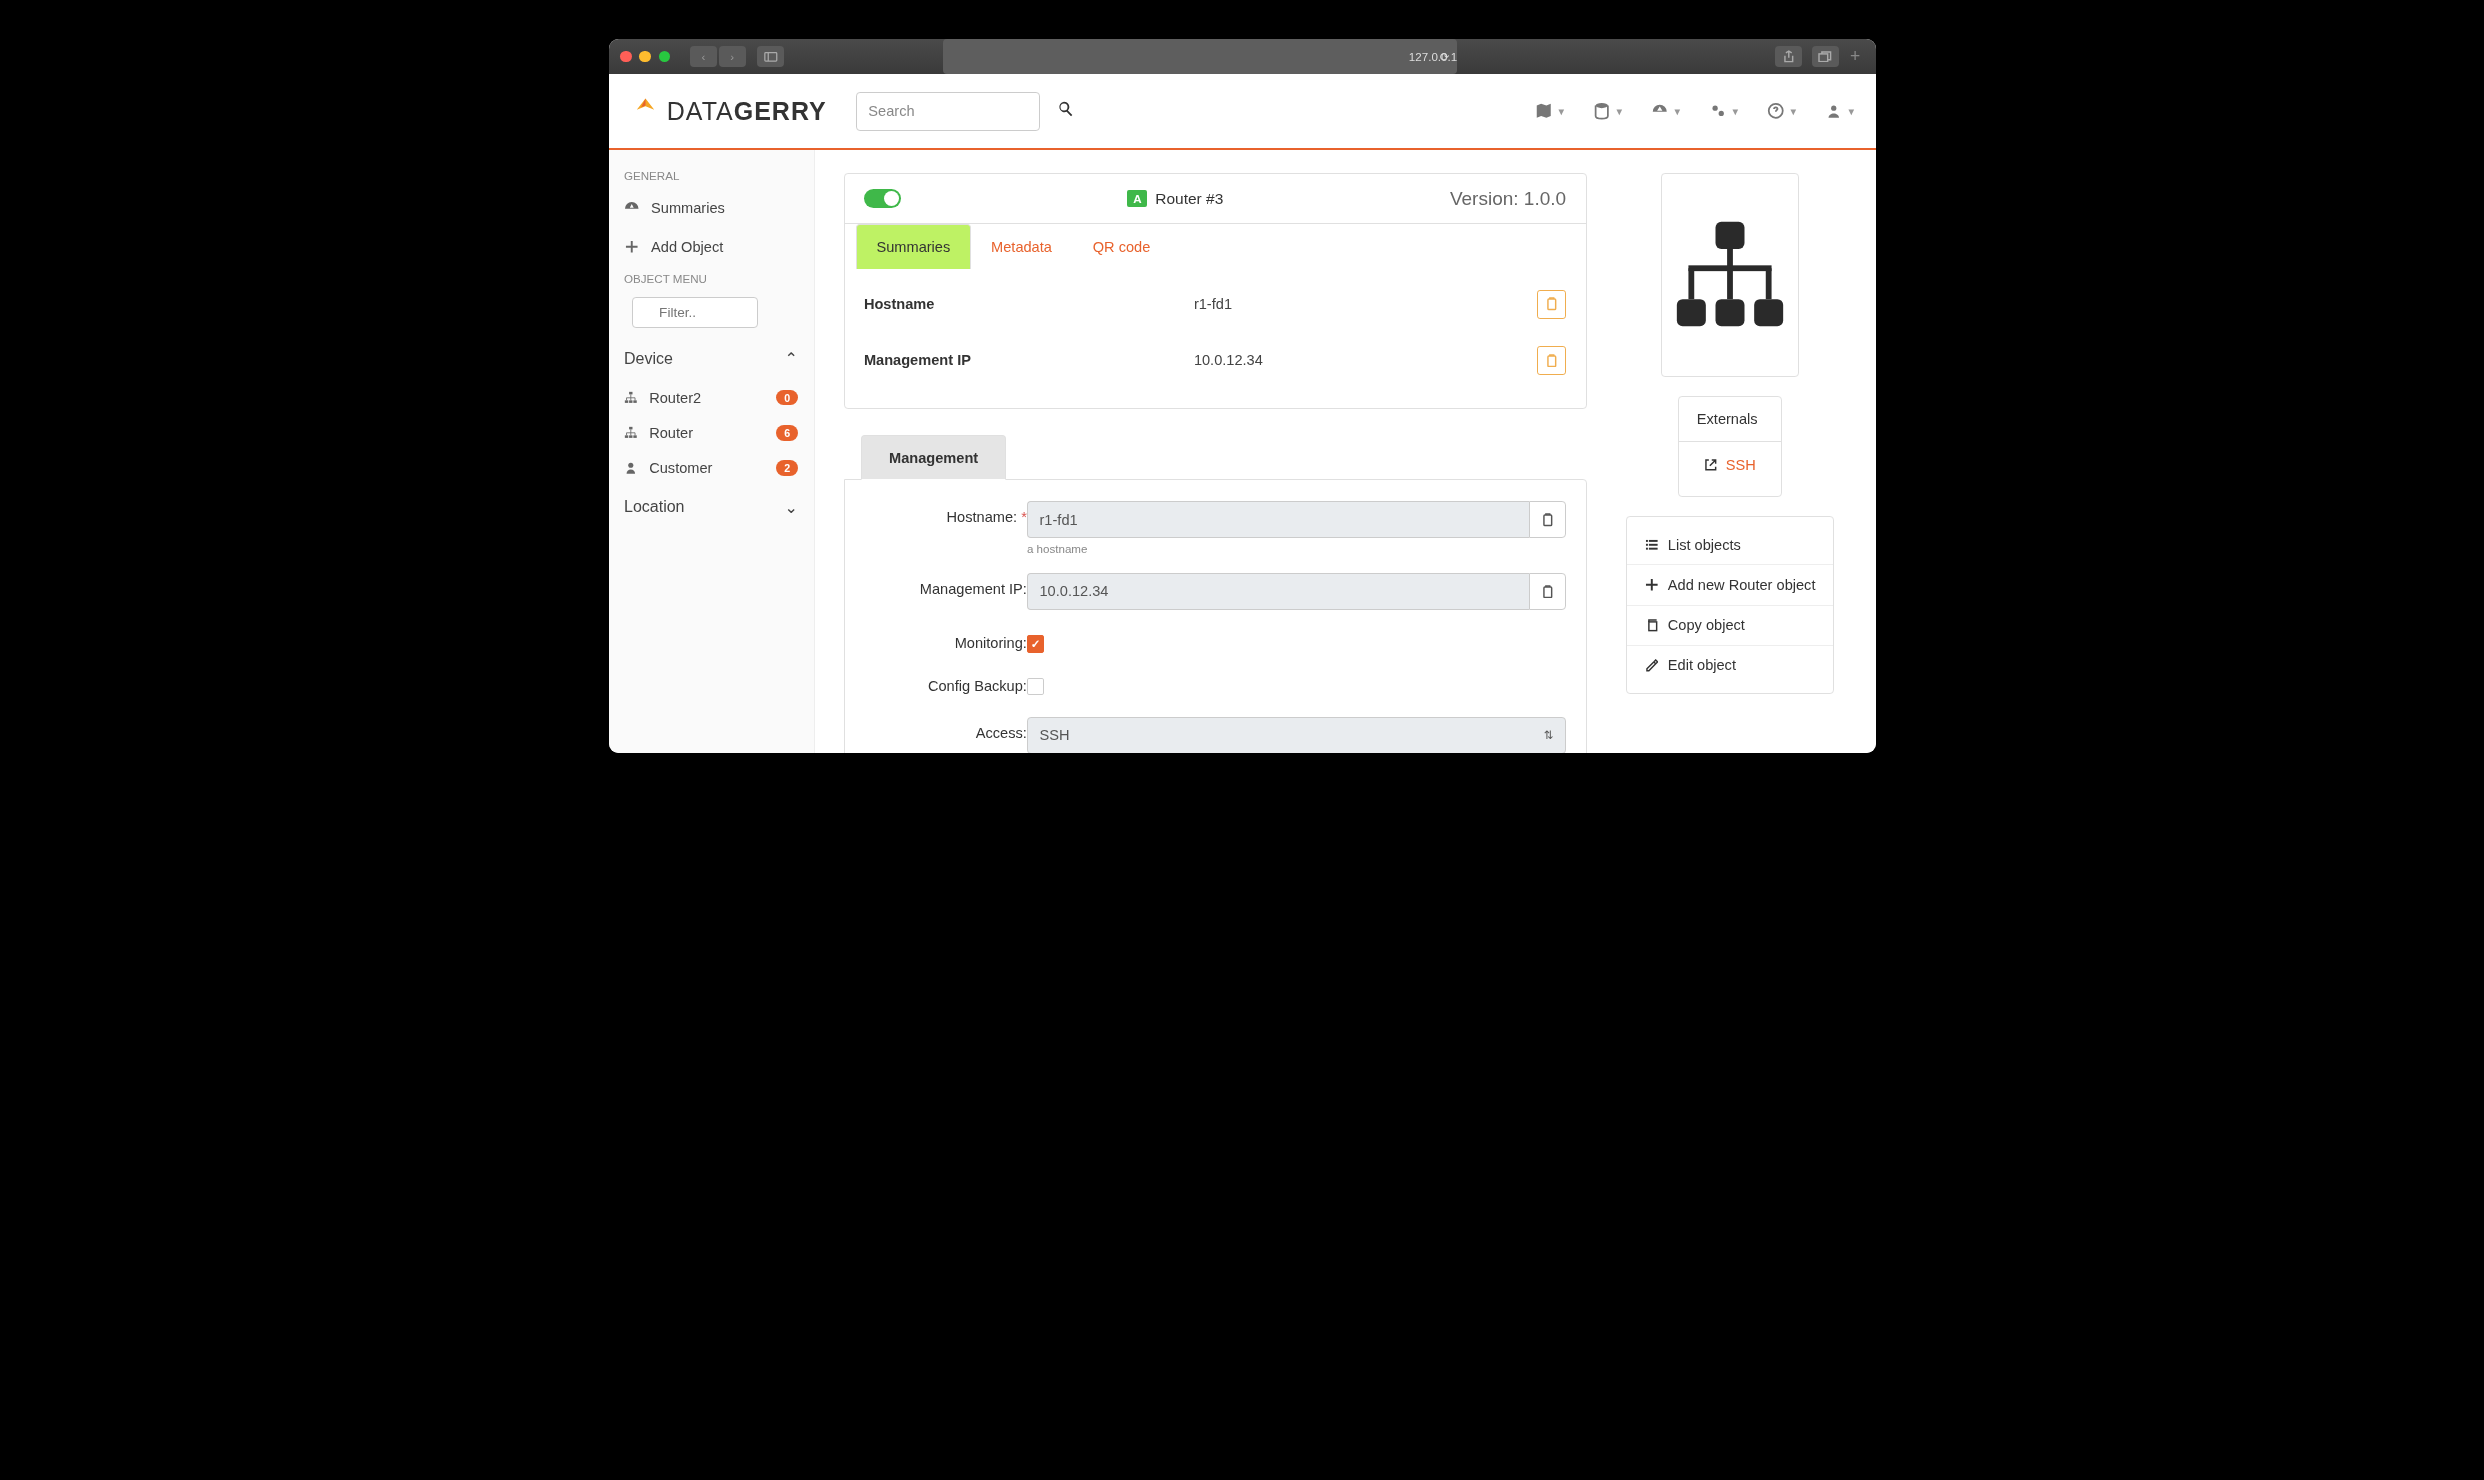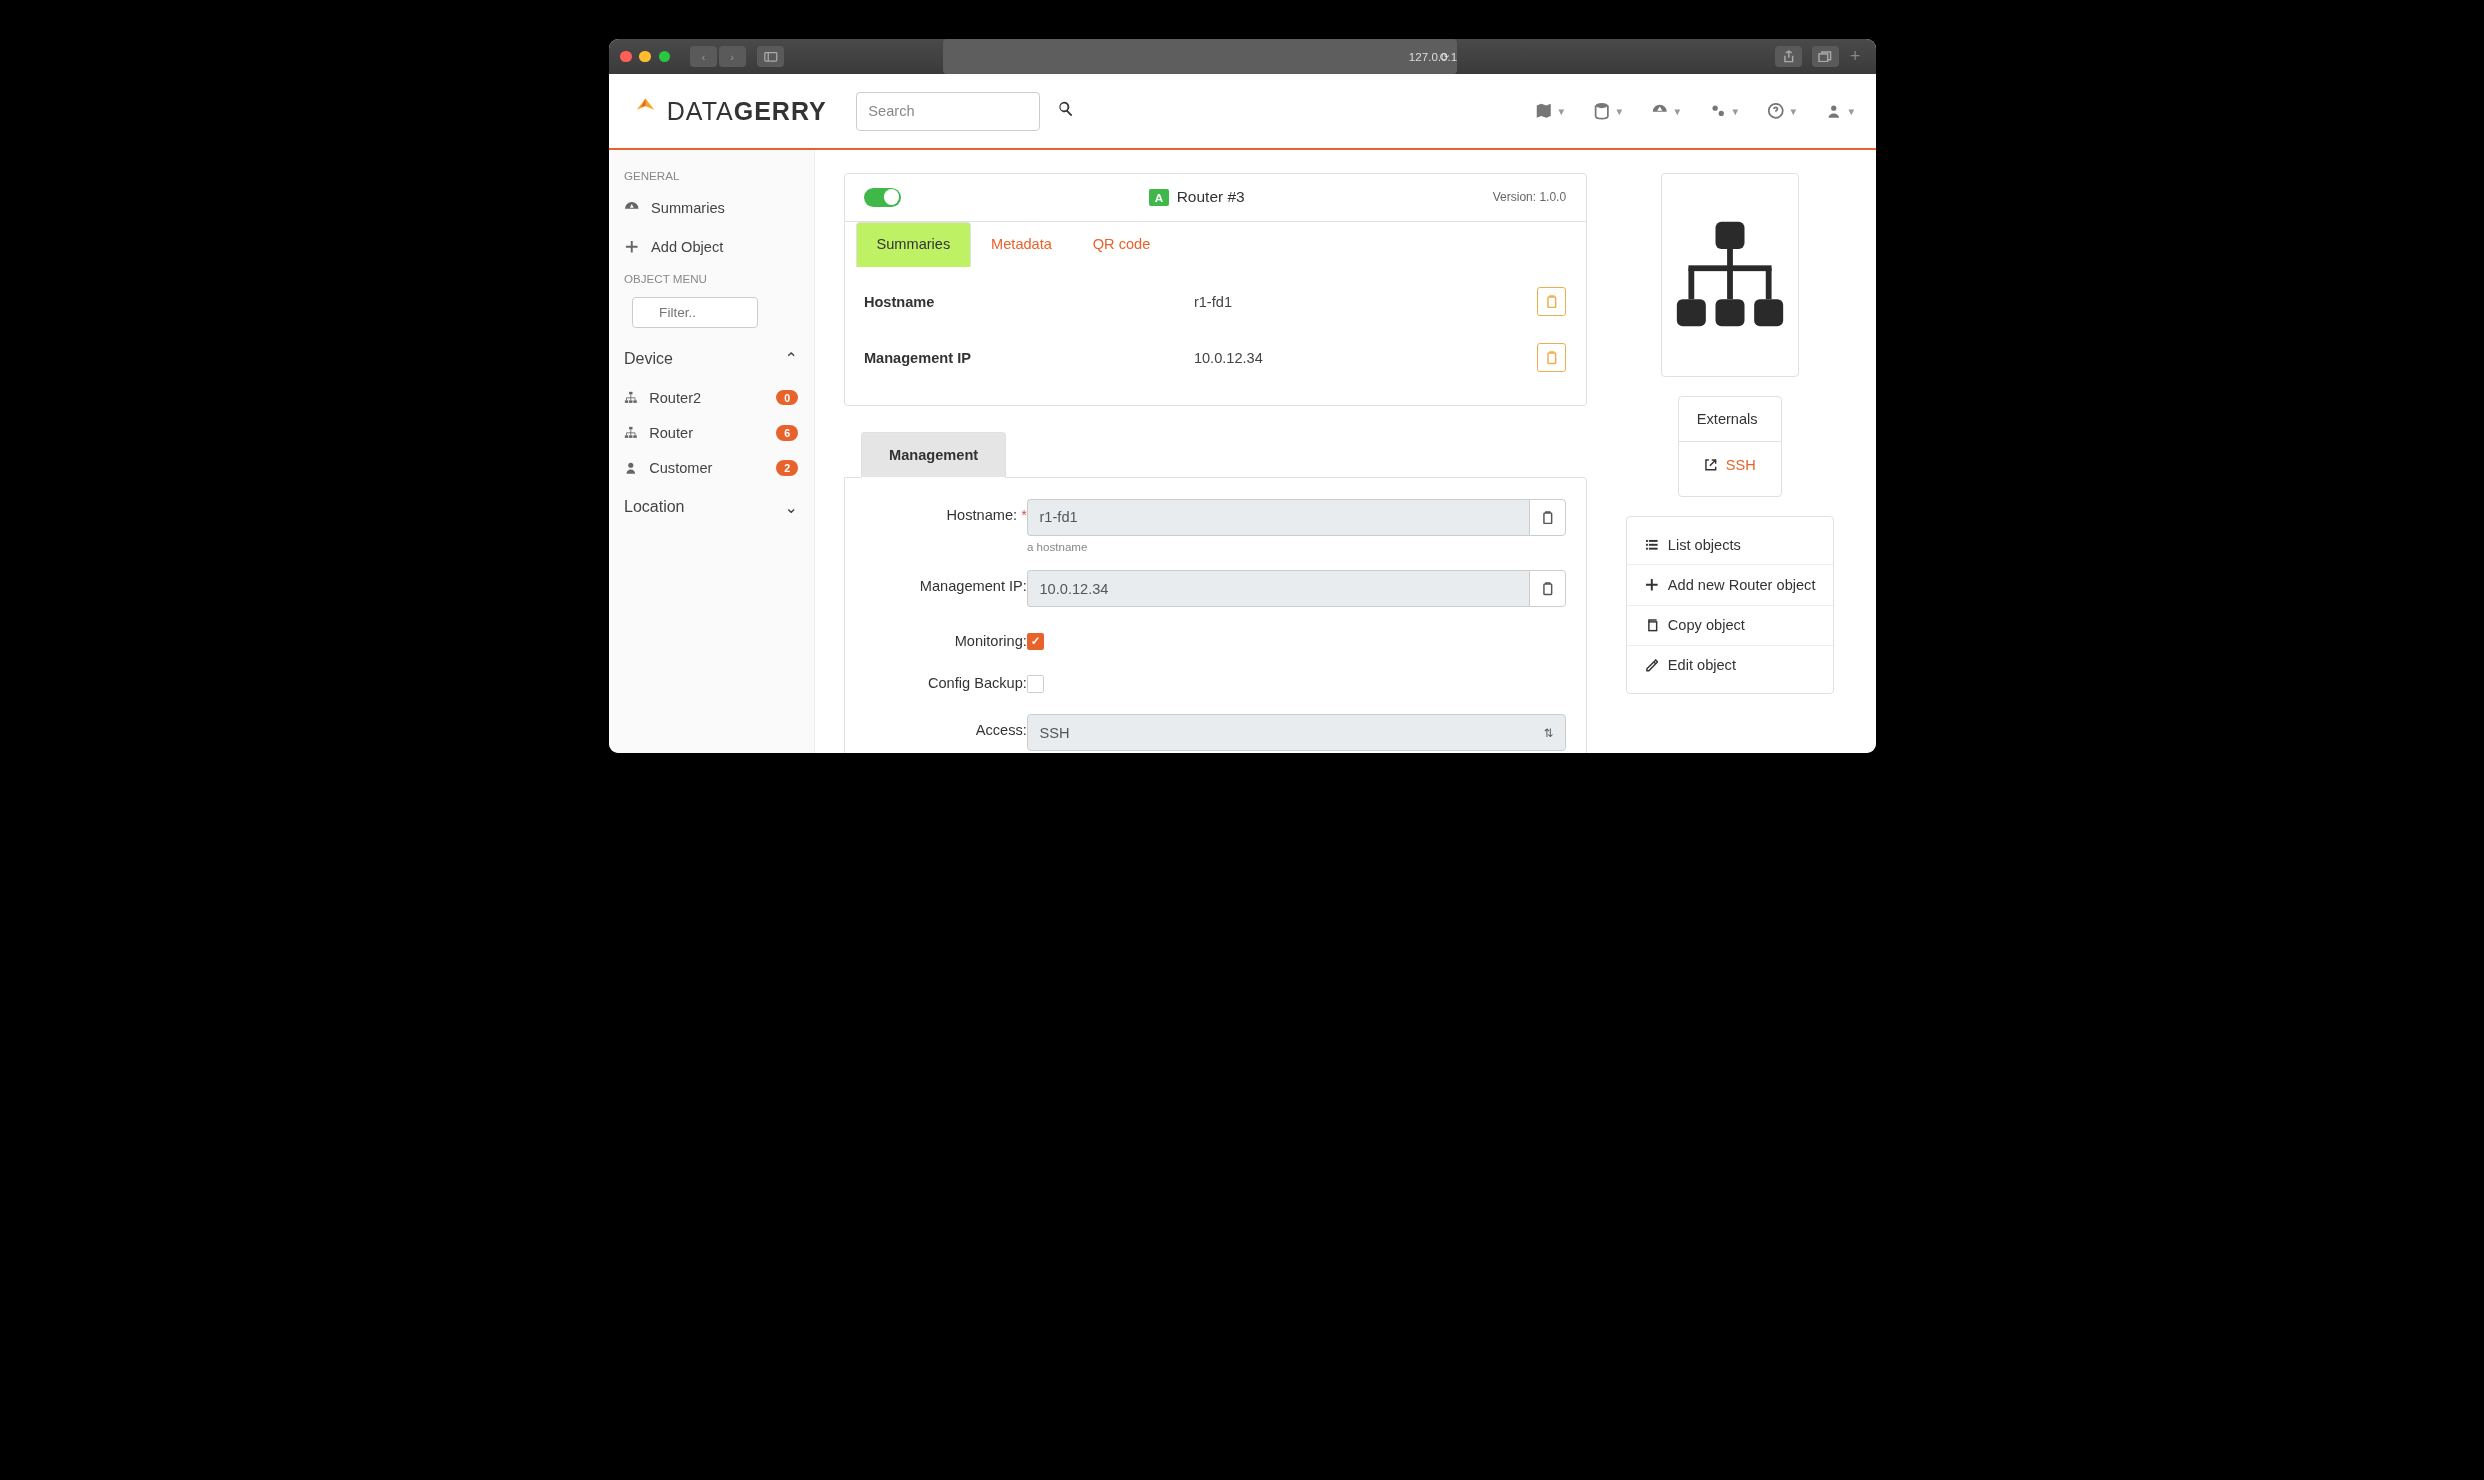--- a/index.html
+++ b/index.html
@@ -51,21 +51,21 @@
 .main { flex: 1; background: #fff; padding: 23px 29px; overflow-y: auto; display: flex; gap: 27px; }
 .left-col { flex: 1; }
 .right-col { width: 233px; display: flex; flex-direction: column; gap: 19.4px; align-items: center; }
 
 .card { border: 1px solid #e0e0e0; border-radius: 3.9px; background: #fff; }
 .obj-header { display: flex; align-items: center; padding: 13.6px 19.4px; border-bottom: 1px solid #e0e0e0; }
 .toggle { width: 37px; height: 19.4px; background: #3fb849; border-radius: 9.7px; position: relative; cursor: pointer; }
 .toggle::after { content: ''; position: absolute; right: 1.9px; top: 1.9px; width: 15.5px; height: 15.5px; background: #fff; border-radius: 50%; }
 .obj-title { margin: 0 auto; display: flex; align-items: center; gap: 7.8px; font-size: 15.5px; color: #333; }
 .active-badge { background: #3fb849; color: #fff; font-size: 11.6px; font-weight: 700; padding: 1.9px 5.8px; border-radius: 1.9px; }
-.version { color: #666; font-size: 12px; }
+.version { color: #666; font-size: 19px; }
 
 .tabs { display: flex; padding: 0 11.6px; }
 .tab { padding: 13.6px 19.4px; font-size: 14.6px; color: #e8622c; cursor: pointer; border: 1px solid transparent; border-bottom: none; }
 .tab.active { color: #333; border-color: #e0e0e0; border-radius: 3.9px 3.9px 0 0; background: #bef264; margin-bottom: -1px; }
 
 .summary-body { padding: 7.8px 9.7px 19.4px 9.7px; }
 .sum-row { display: flex; align-items: center; padding: 13.6px 9.7px; }
 .sum-label { width: 330px; font-weight: 700; color: #333; font-size: 14.6px; }
 .sum-val { flex: 1; color: #444; font-size: 14.6px; }
 .copy-btn { width: 29px; height: 29px; border: 1px solid #f0ad4e; border-radius: 2.9px; display: flex; align-items: center; justify-content: center; cursor: pointer; }

